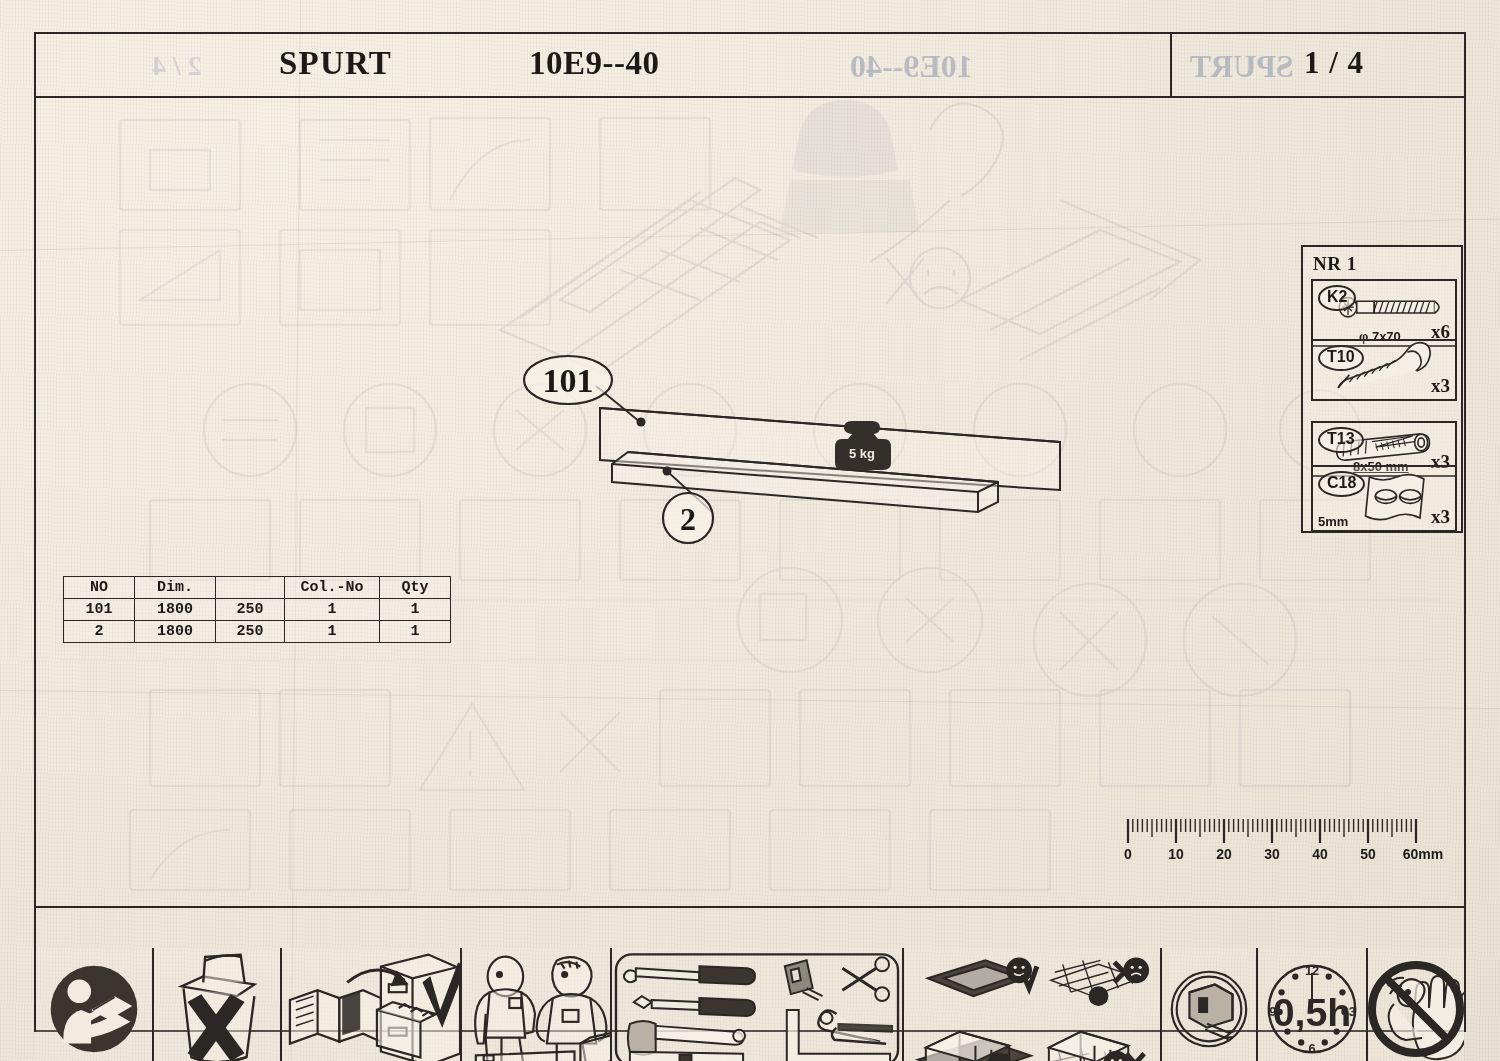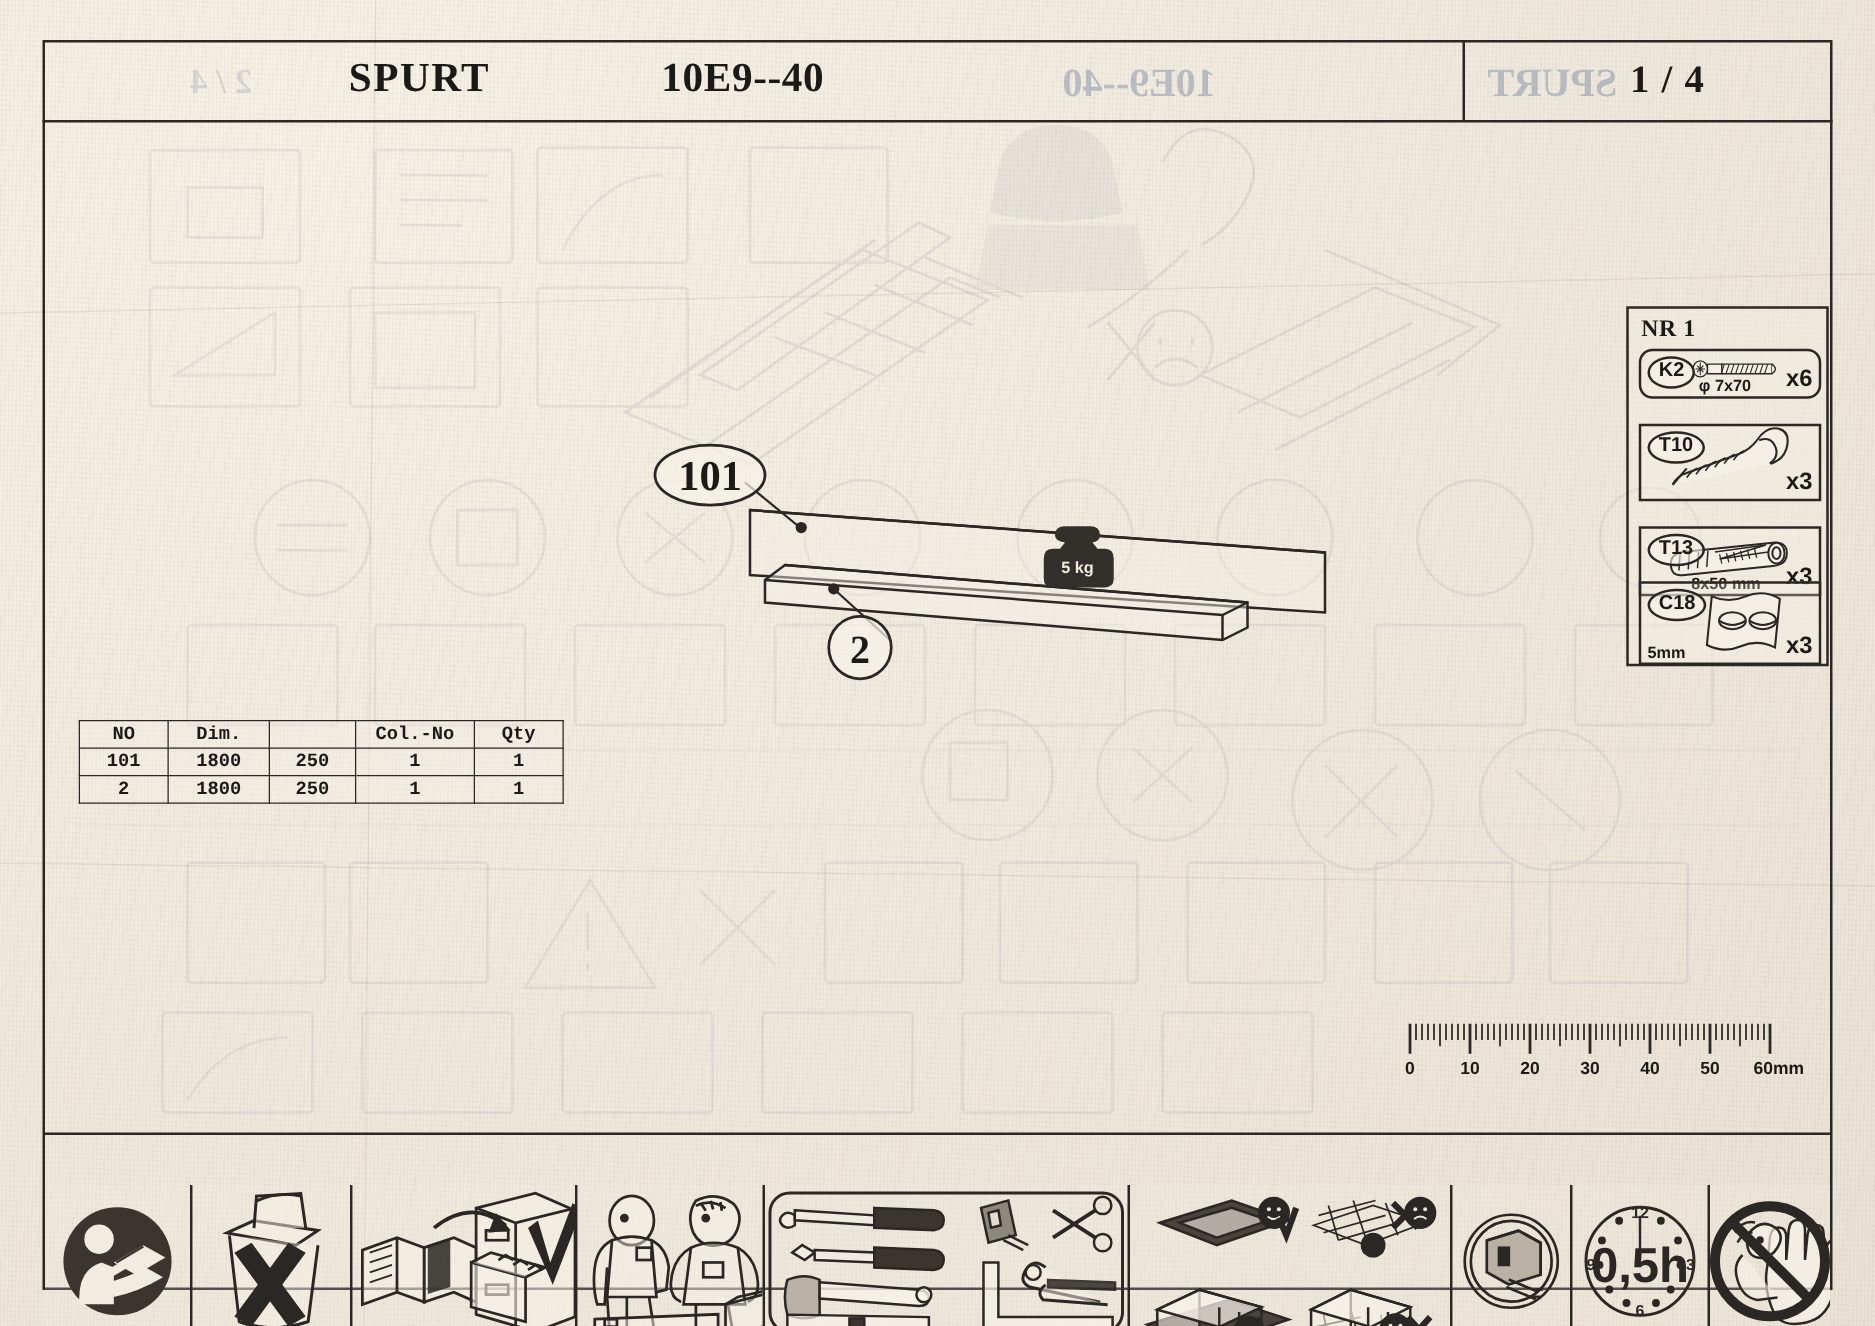--- a/index.html
+++ b/index.html
@@ -82,21 +82,21 @@
   }
   .hwtag{
     position:absolute;left:5px;top:4px;
     border:2px solid #2a2724;border-radius:50%/50%;
     padding:0 7px;height:22px;line-height:20px;
     font-family:"Liberation Sans", sans-serif;
     font-size:16px;font-weight:bold;background:rgba(246,241,231,.6);
   }
   .hwqty{
     position:absolute;right:5px;bottom:2px;
-    font-family:Liberation Sans, sans-serif;
+    font-family:Liberation Serif, serif;
     font-size:19px;font-weight:bold;
   }
   .hwdim{
     position:absolute;bottom:1px;
     font-family:"Liberation Sans", sans-serif;
     font-size:13px;font-weight:bold;
   }
   .hwart{position:absolute;inset:0;}
   .hwart svg{width:100%;height:100%;display:block;}
   
@@ -275,21 +275,21 @@
 <div id="header">
   <div class="divider"></div>
   <div id="title-name">SPURT</div>
   <div id="title-code">10E9--40</div>
   <div id="page-num">1 / 4</div>
 </div>
 
 <div id="nrbox">
   <div id="nr-label">NR 1</div>
 
-  <div class="hwcell" style="top:32px;height:40px;border-radius:11px;">
+  <div class="hwcell" style="top:32px;height:68px;">
     <div class="hwart">
       <svg viewBox="0 0 146 56">
         <g stroke="#2a2724" stroke-width="1.6" fill="none">
           <ellipse cx="36" cy="22" rx="9" ry="10" fill="#f4efe4"></ellipse>
           <path d="M32 18 l8 8 M40 18 l-8 8 M36 14 l0 16 M30 22 l12 0" stroke-width="1.3"></path>
           <path d="M45 16 l18 0 l0 12 l-18 0 Z" fill="#f4efe4"></path>
           <path d="M63 16 l62 0 l0 12 l-62 0 Z" fill="#f4efe4"></path>
           <path d="M125 16 q9 6 0 12" fill="#f4efe4"></path>
           <g stroke-width="1.3">
             <path d="M66 16 l-4 12 M72 16 l-4 12 M78 16 l-4 12 M84 16 l-4 12 M90 16 l-4 12 M96 16 l-4 12 M102 16 l-4 12 M108 16 l-4 12 M114 16 l-4 12 M120 16 l-4 12"></path>
@@ -330,21 +330,21 @@
             <path d="M30 22 l-1 14 M38 21 l-1 14 M46 20 l-1 14 M54 19 l-1 14"></path>
           </g>
           <path d="M60 20 l44 -6 l-40 12 l42 -6" stroke-width="1.3"></path>
           <g stroke-width="1.1">
             <path d="M64 22 l2 8 M70 21 l2 8 M76 20 l2 8 M82 19 l2 8 M88 18 l2 8 M94 17 l2 8"></path>
           </g>
         </g>
       </svg>
     </div>
     <div class="hwtag">T13</div>
-    <div class="hwdim" style="left:40px;">8x50 mm</div>
+    <div class="hwdim" style="left:40px;text-decoration:underline;">8x50 mm</div>
     <div class="hwqty">x3</div>
   </div>
 
   <div class="hwcell" style="top:218px;height:67px;">
     <div class="hwart">
       <svg viewBox="0 0 146 60">
         <g stroke="#2a2724" stroke-width="1.7" fill="none">
           <path d="M58 8 q14 6 28 0 q14 -6 28 2 l-4 40 q-14 -7 -28 -1 q-14 6 -28 -1 Z" fill="#f4efe4"></path>
           <ellipse cx="75" cy="28" rx="11" ry="7" fill="#f4efe4"></ellipse>
           <path d="M64 28 q11 7 22 0"></path>

